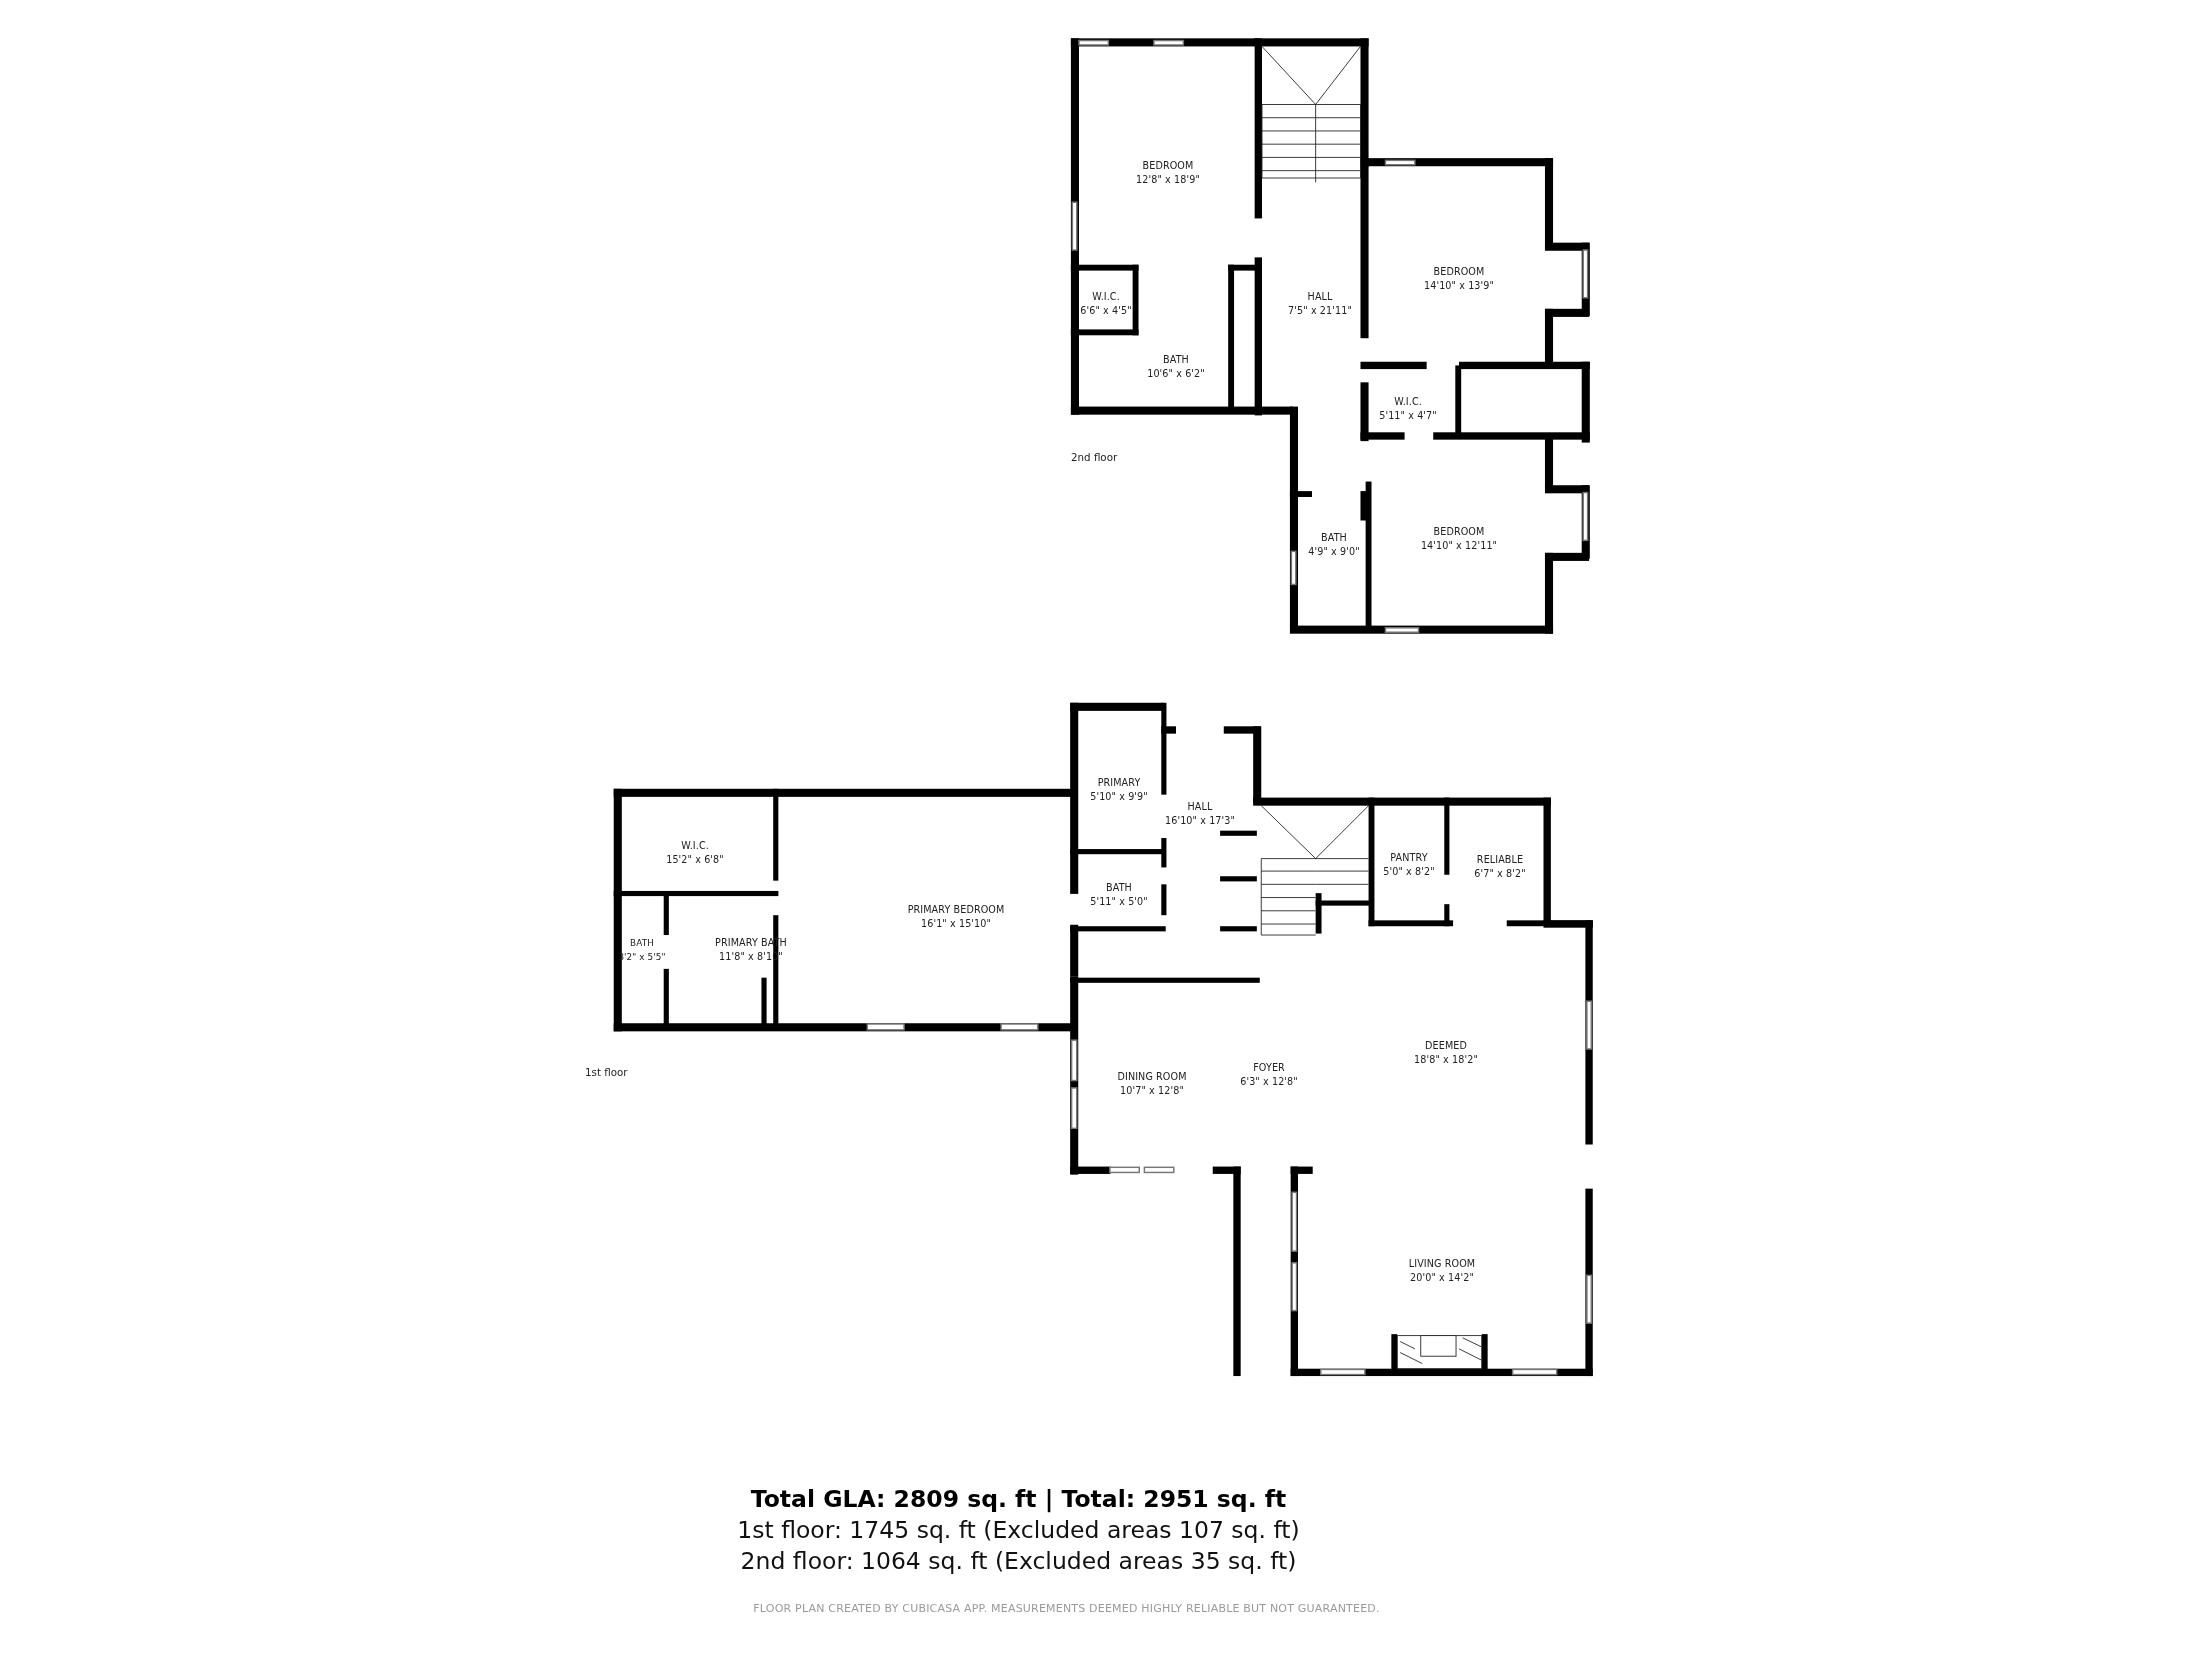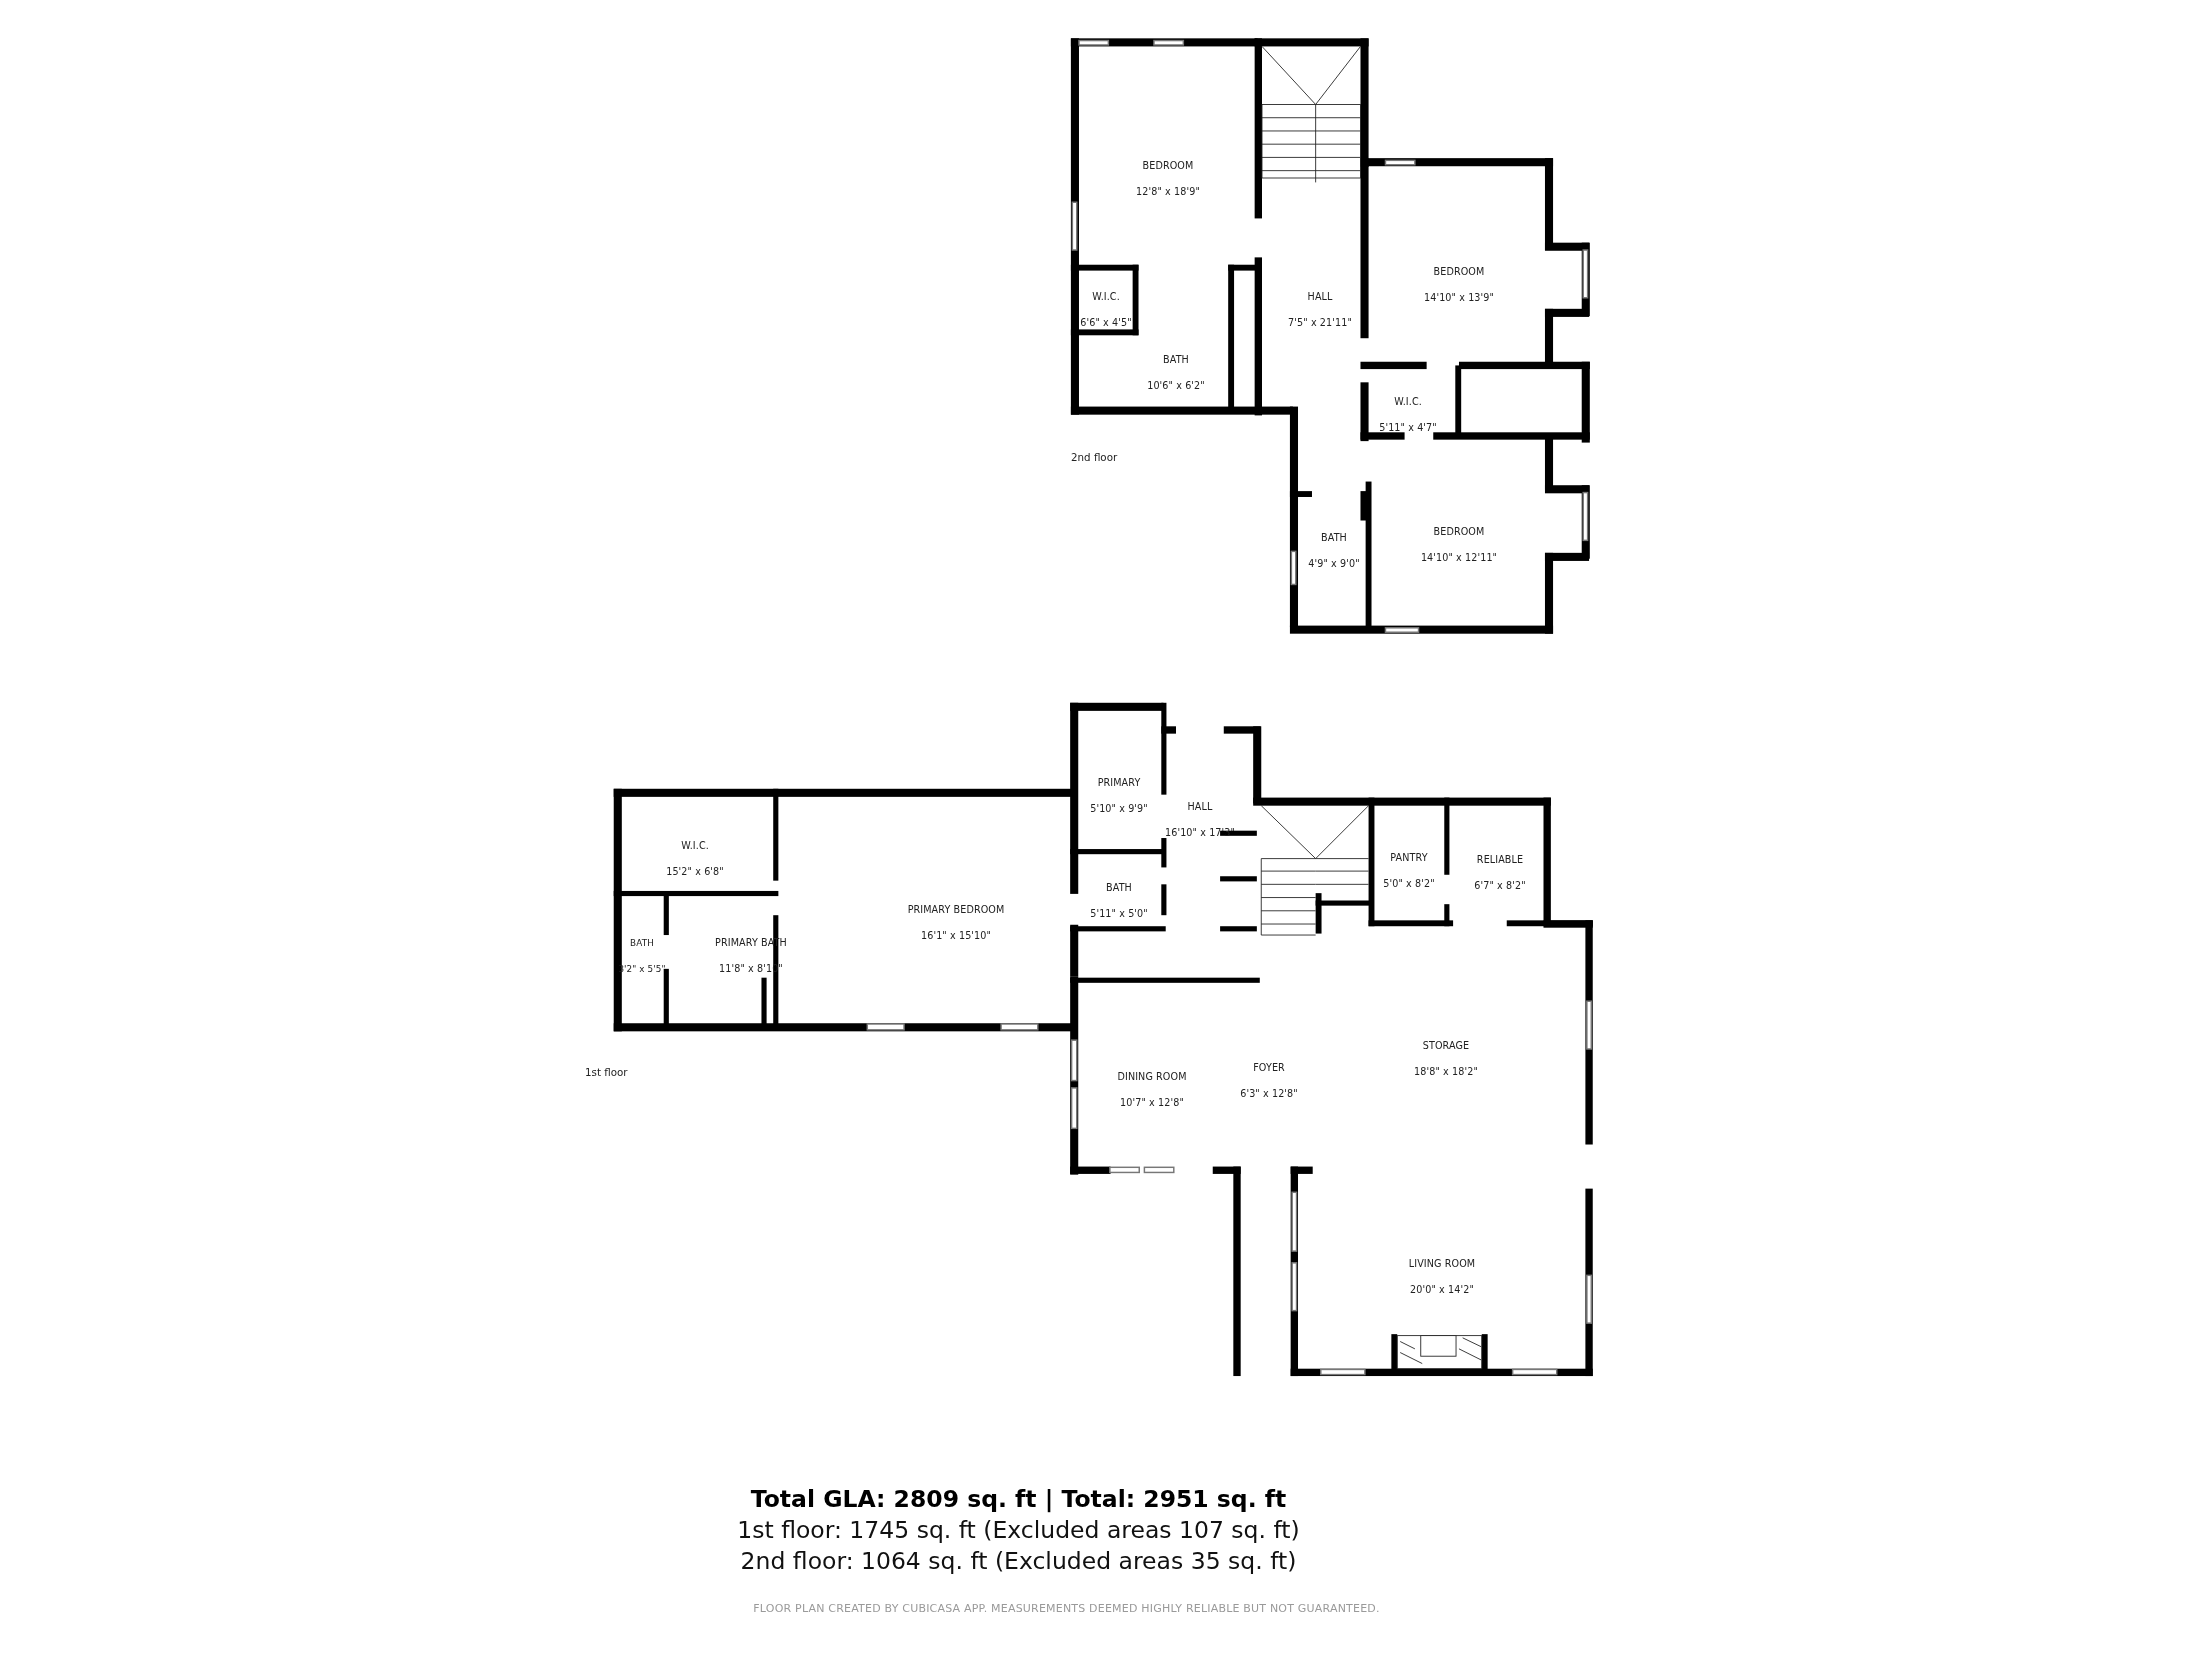--- a/index.html
+++ b/index.html
@@ -3,21 +3,21 @@
 <meta charset="utf-8">
 <style>
   html, body { margin:0; padding:0; background:#ffffff; }
   body { width:2205px; height:1654px; position:relative; overflow:hidden;
          font-family:"DejaVu Sans", "Liberation Sans", sans-serif; color:#111; }
   svg.plan { position:absolute; left:0; top:0; }
   .wall { fill:#000; }
   .win  { fill:#fff; stroke:#777; stroke-width:2; }
   .label { position:absolute; transform:translate(-50%,-50%); text-align:center;
            white-space:nowrap; font-size:9.6px; line-height:14px; color:#222; letter-spacing:0.1px; }
-  .label .nm, .label .dm { display:block;margin-top:12px; }
+  .label .nm, .label .dm { display:block; }
   .floor-tag { position:absolute; font-size:10.3px; color:#222; }
   .summary { position:absolute; left:0; width:2037px; text-align:center; }
   .sum-total { top:1485px; font-size:23.5px; font-weight:bold; color:#000; }
   .sum-line  { font-size:23.5px; color:#111; }
   .sum-1 { top:1516px; } .sum-2 { top:1547px; }
   .disclaimer { top:1602px; font-size:11px; color:#9a9a9a; letter-spacing:0.2px;margin-left:48px; }
 </style>
 </head>
 <body>
 
@@ -251,21 +251,21 @@
   </div>
 <div class="label" style="left:1152px;top:1084px;">
   <span class="nm">DINING ROOM</span>
     <span class="dm">10'7" x 12'8"</span>
   </div>
 <div class="label" style="left:1269px;top:1075px;">
   <span class="nm">FOYER</span>
     <span class="dm">6'3" x 12'8"</span>
   </div>
 <div class="label" style="left:1446px;top:1053px;">
-  <span class="nm">STORAGE</span>
+  <span class="nm">DEEMED</span>
     <span class="dm">18'8" x 18'2"</span>
   </div>
 <div class="label" style="left:1442px;top:1271px;">
   <span class="nm">LIVING ROOM</span>
     <span class="dm">20'0" x 14'2"</span>
   </div>
 <div class="floor-tag" style="left:585px;top:1066px;">1st floor</div>
 
 <div class="summary sum-total">Total GLA: 2809 sq. ft | Total: 2951 sq. ft</div>
 <div class="summary sum-line sum-1">1st floor: 1745 sq. ft (Excluded areas 107 sq. ft)</div>

